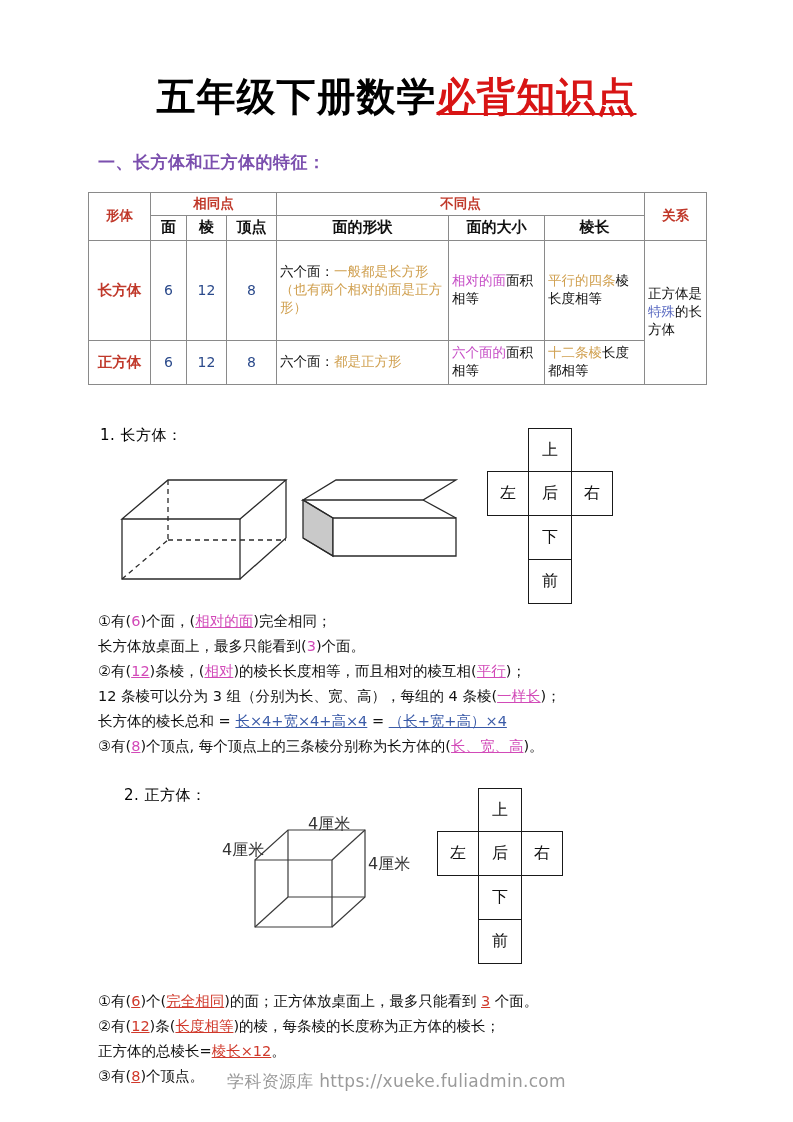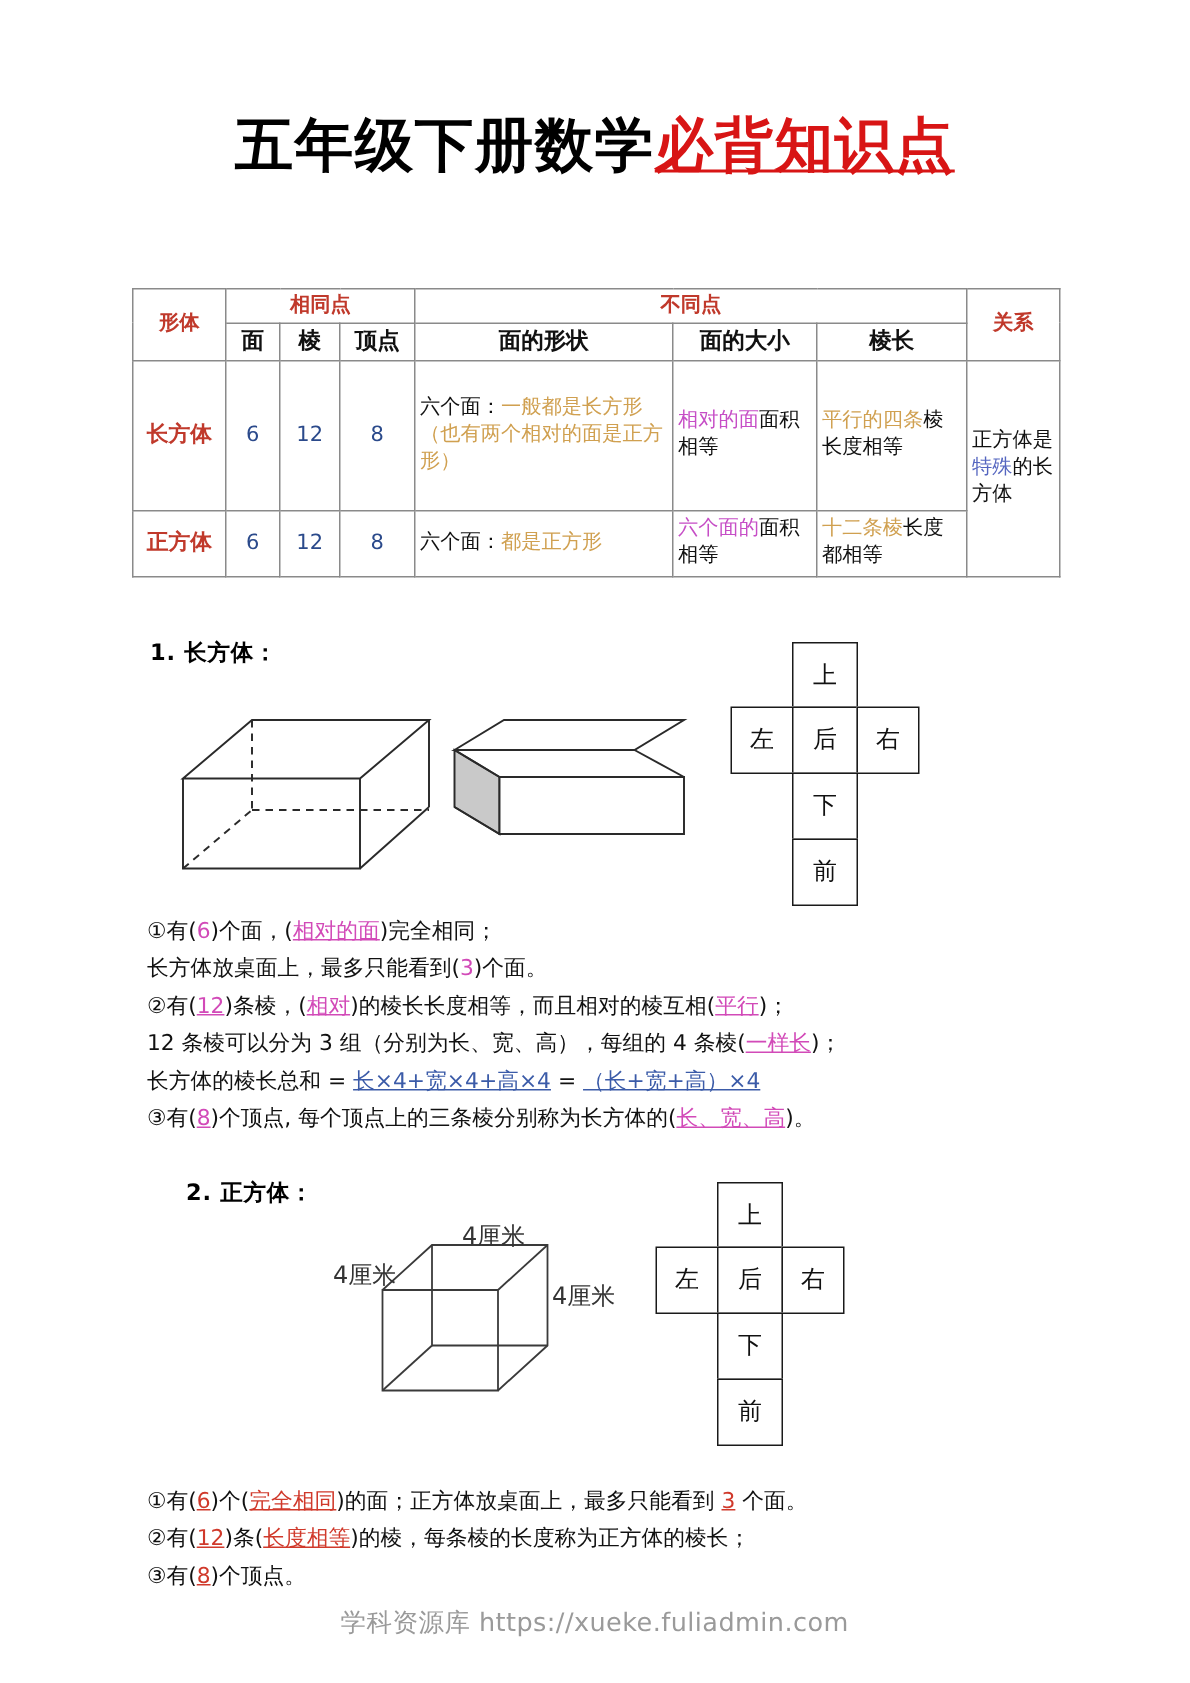--- a/index.html
+++ b/index.html
@@ -53,21 +53,21 @@
     font-size: 17px;
     font-weight: bold;
     color: #7b4fae;
     letter-spacing: 0.5px;
   }
   #sec1 { left: 98px; top: 151px; }
 
   .sub-heading {
     position: absolute;
     font-size: 15px;
-    font-weight: bold;
+    font-weight: normal;
     color: #000;
     letter-spacing: 0.5px;
   }
   #sub1 { left: 100px; top: 426px; }
   #sub2 { left: 100px; top: 786px; margin-left: 24px; }
 
   
   .tbl {
     position: absolute;
     left: 88px; top: 192px;
@@ -148,20 +148,21 @@
 </style>
 </head>
 <body>
 
 <div class="page">
 
   <div class="title-row">
     <span class="title-black">五年级下册数学</span><span class="title-red">必背知识点</span>
   </div>
 
+  <div class="sec-heading" id="sec1">一、长方体和正方体的特征：</div>
 
   <table class="tbl">
     <colgroup>
       <col style="width:62px">
         <col style="width:36px">
         <col style="width:40px">
         <col style="width:50px">
       <col style="width:172px">
         <col style="width:96px">
         <col style="width:100px">
@@ -270,18 +271,19 @@
     <div class="net-cell" style="left:0;top:43px;width:42px;height:45px">左</div>
     <div class="net-cell" style="left:41px;top:43px;width:44px;height:45px">后</div>
     <div class="net-cell" style="left:84px;top:43px;width:42px;height:45px">右</div>
     <div class="net-cell" style="left:41px;top:87px;width:44px;height:45px">下</div>
     <div class="net-cell" style="left:41px;top:131px;width:44px;height:45px">前</div>
   </div>
 
   <div class="para" id="para2">
     <div><span>①有(</span><span class="hl-rd">6</span><span>)个(</span><span class="hl-rd">完全相同</span><span>)的面；正方体放桌面上，最多只能看到 </span><span class="hl-rd">3</span><span> 个面。</span></div>
     <div><span>②有(</span><span class="hl-rd">12</span><span>)条(</span><span class="hl-rd">长度相等</span><span>)的棱，每条棱的长度称为正方体的棱长；</span></div>
+    <div><span>正方体的总棱长=</span><span class="hl-rd">棱长×12</span><span>。</span></div>
     <div><span>③有(</span><span class="hl-rd">8</span><span>)个顶点。</span></div>
   </div>
 
   <div class="footer">学科资源库 https://xueke.fuliadmin.com</div>
 
 </div>
 
 </body></html>

